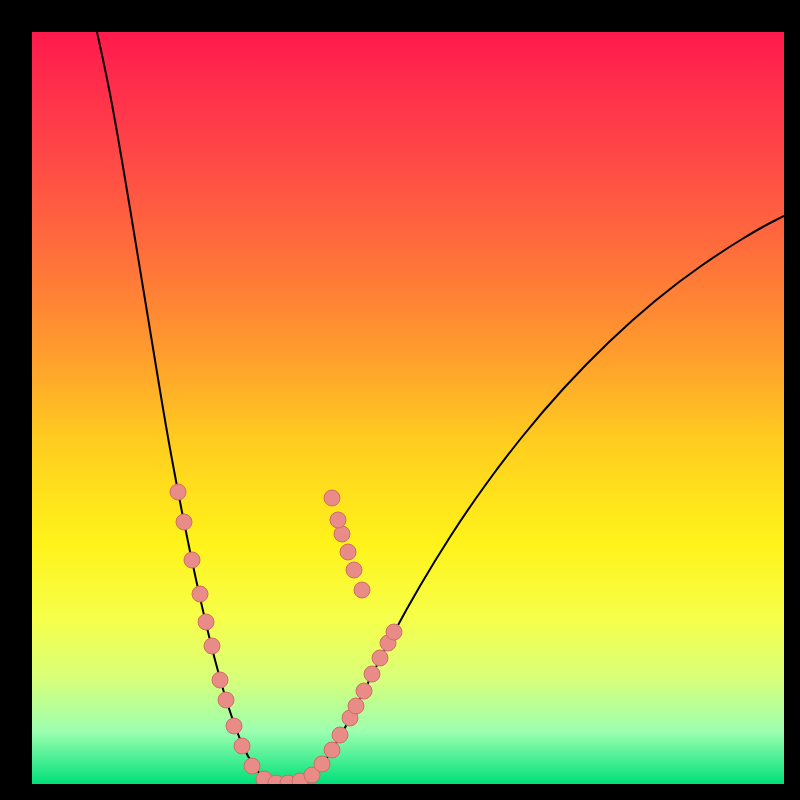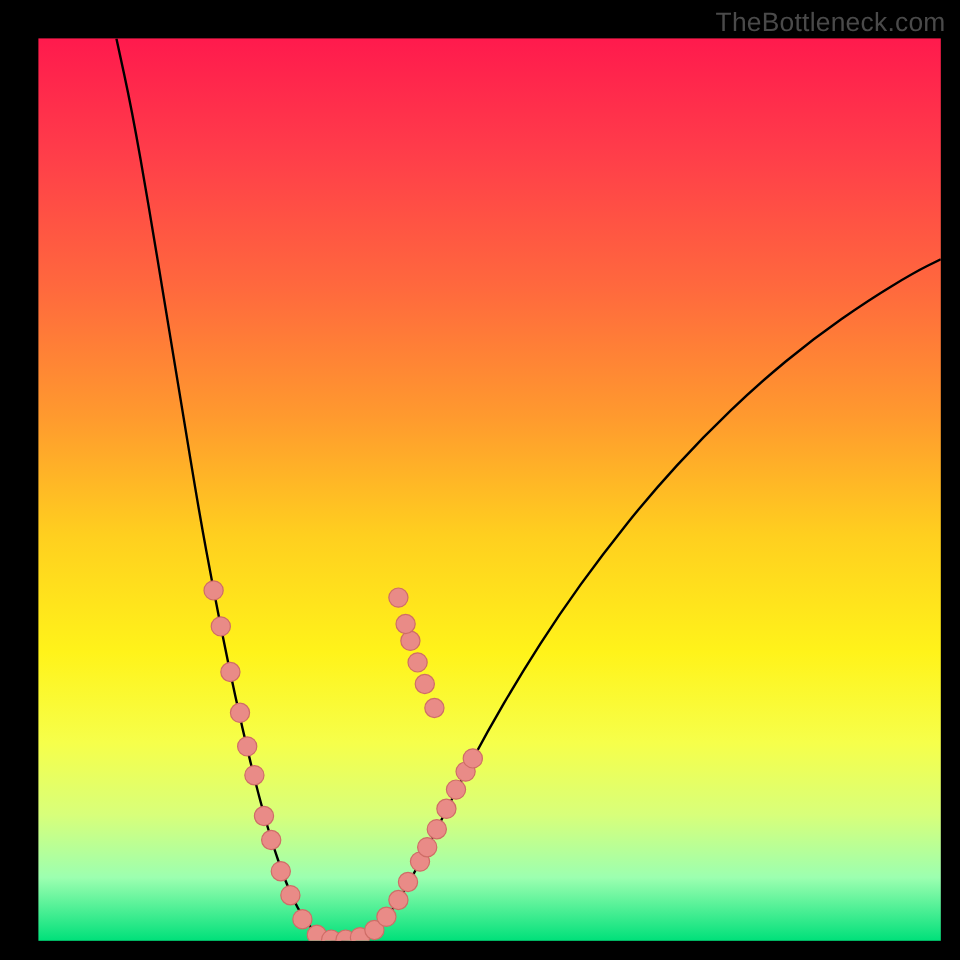--- a/index.html
+++ b/index.html
@@ -52,21 +52,20 @@
   svg {
     position: absolute;
     left: 0;
     top: 0;
   }
 </style>
 </head>
 <body>
 
 <div class="frame">
-  <div class="watermark">TheBottleneck.com</div>
   <div class="plot">
     <svg id="chart-svg" width="752" height="752" viewBox="0 0 752 752">
         <path d="M 65 0 Q 65 0 71.5 30 Q 78 60 85 100 Q 92 140 99 182.5 Q 106 225 113 267.5 Q 120 310 127 352.5 Q 134 395 140 427.5 Q 146 460 152 490 Q 158 520 164 547.5 Q 170 575 176 600 Q 182 625 188 646.5 Q 194 668 200 685.5 Q 206 703 211 714 Q 216 725 221 732.5 Q 226 740 230 744 Q 234 748 239 749.5 Q 244 751 251 751 Q 258 751 265 749.5 Q 272 748 278 744 Q 284 740 290 732.5 Q 296 725 304 711.5 Q 312 698 321 680.5 Q 330 663 340 643 Q 350 623 362 600.5 Q 374 578 388 554 Q 402 530 418 505 Q 434 480 452 455 Q 470 430 490 405 Q 510 380 532 356 Q 554 332 577 310 Q 600 288 623 269 Q 646 250 669 234 Q 692 218 711 206.5 Q 730 195 741 189.5 L 752 184" fill="none" stroke="#000000" stroke-width="2"></path>
         <circle cx="146" cy="460" r="8" fill="#e98b87" stroke="#cf6d67" stroke-width="1"></circle>
         <circle cx="152" cy="490" r="8" fill="#e98b87" stroke="#cf6d67" stroke-width="1"></circle>
         <circle cx="160" cy="528" r="8" fill="#e98b87" stroke="#cf6d67" stroke-width="1"></circle>
         <circle cx="168" cy="562" r="8" fill="#e98b87" stroke="#cf6d67" stroke-width="1"></circle>
         <circle cx="174" cy="590" r="8" fill="#e98b87" stroke="#cf6d67" stroke-width="1"></circle>
         <circle cx="180" cy="614" r="8" fill="#e98b87" stroke="#cf6d67" stroke-width="1"></circle>
         <circle cx="188" cy="648" r="8" fill="#e98b87" stroke="#cf6d67" stroke-width="1"></circle>

